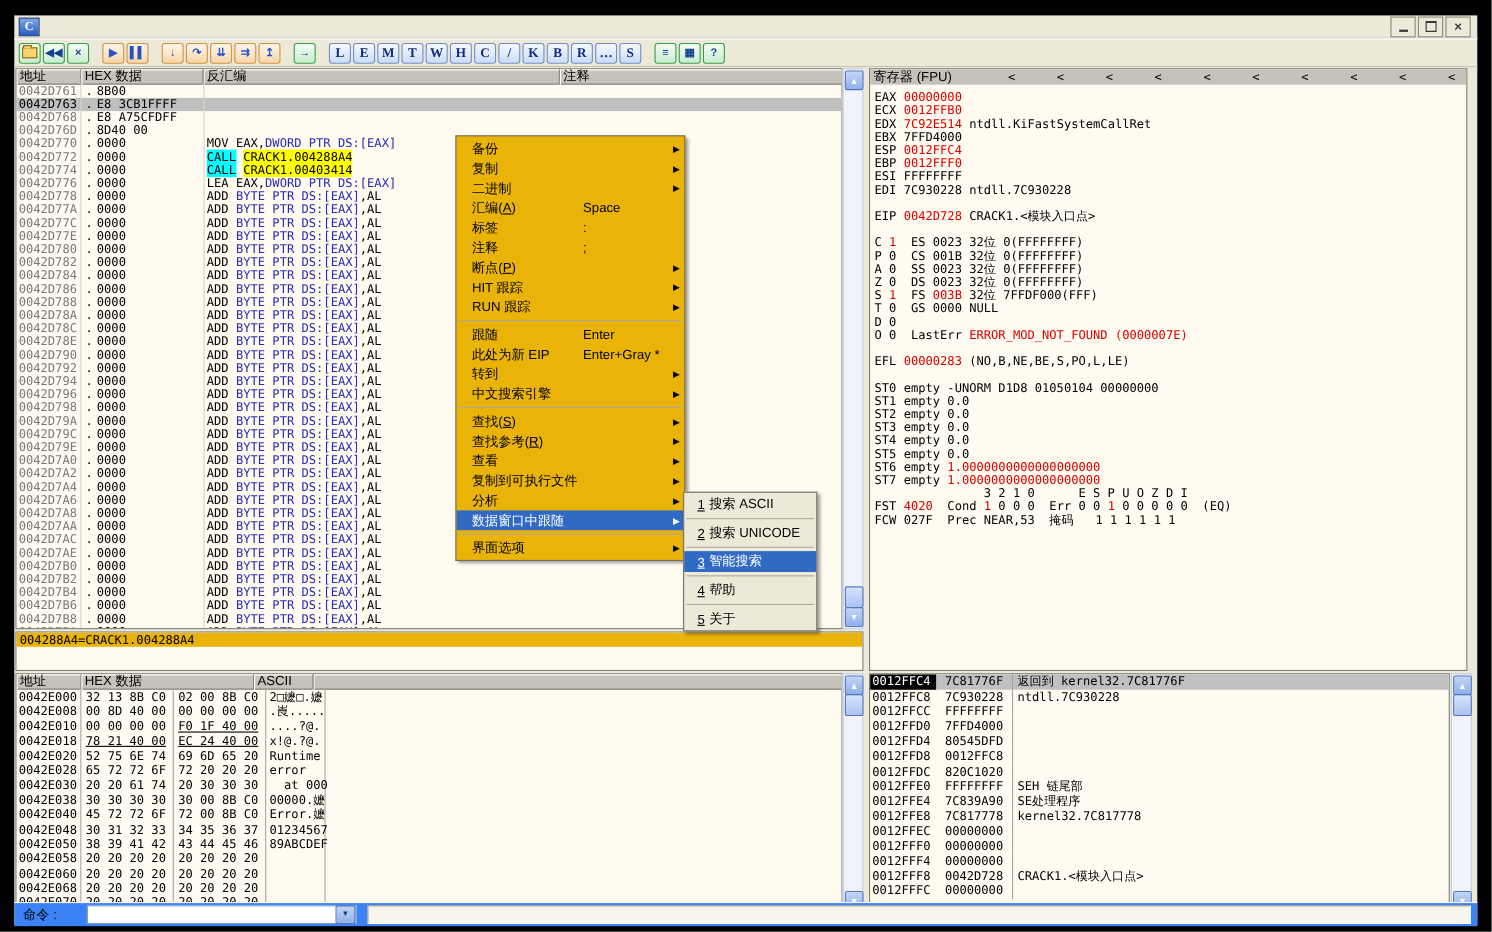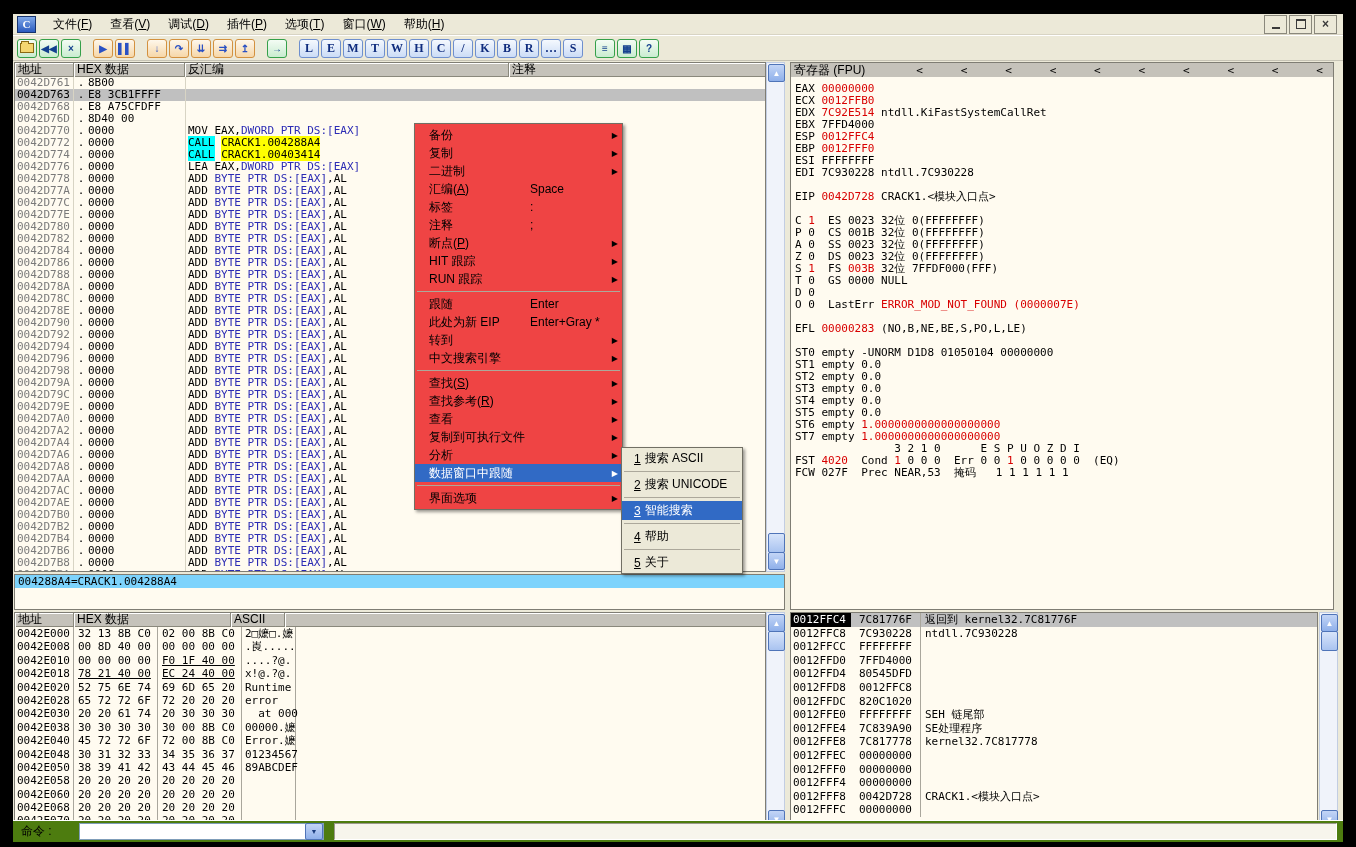--- a/index.html
+++ b/index.html
@@ -53,21 +53,21 @@
   .c-dot{width:14px;text-align:center;color:#000;}
   .c-hex{width:97px;color:#000;border-right:1px solid #D8D4C4;}
   .c-ins{width:351px;border-right:1px solid #D8D4C4;box-sizing:border-box;padding-left:2px;margin-top:48px;}
   .c-com{flex:1;}
   .k{color:#000;} .b{color:#2B2BB4;} .r{color:#D80000;}
   .callhl{background:#00FFFF;color:#000;}
   .ophl{background:#FFFF00;color:#000;}
 
   
   #info-pane{left:1px;top:560px;width:771px;height:36px;}
-  #info-line{background:#7dd3fc;height:13px;line-height:13px;padding-left:3px;color:#000;}
+  #info-line{background:#eab308;height:13px;line-height:13px;padding-left:3px;color:#000;}
 
   
   #registers{left:777px;top:48px;width:544px;height:548px;}
   #reg-hdr{justify-content:flex-start;align-items:center;gap:11px;}
   #reg-title{padding-left:3px;white-space:nowrap;}
   #reg-chevrons{flex:1;display:flex;justify-content:space-between;padding:0 10px 0 40px;
                 font-family:"DejaVu Sans Mono",monospace;font-size:11px;}
   #reg-lines{position:absolute;left:4px;top:20px;right:0;bottom:0;}
   .rline{height:12px;line-height:12px;}
 
@@ -91,62 +91,53 @@
 
   
   .sbar{position:absolute;width:19px;background:#F0F3FA;border:1px solid #C2CDE2;box-sizing:border-box;}
   .sbtn{position:absolute;left:1px;width:15px;height:16px;border-radius:2px;
         background:linear-gradient(#C3D5F6,#8FB0EA);border:1px solid #4F74B8;color:#fff;
         display:flex;align-items:center;justify-content:center;font-size:8px;}
   .sthumb{position:absolute;left:1px;width:15px;height:18px;border-radius:2px;
           background:linear-gradient(#D7E4FA,#A9C3F0);border:1px solid #4F74B8;}
 
   
-  #ctx-menu{position:absolute;left:401px;top:109px;width:207px;background:#ef4444;
+  #ctx-menu{position:absolute;left:401px;top:109px;width:207px;background:#eab308;
             border:1px solid #716F64;box-shadow:2px 2px 3px rgba(0,0,0,0.4);padding:2px 0;z-index:10;}
   .mi{display:flex;align-items:center;height:18px;font-size:12px;padding:0 4px 0 14px;color:#000;white-space:nowrap;}
   .mi .mi-label{flex:1;} .mi .mi-accel{width:78px;} .mi .mi-arrow{width:10px;font-size:8px;text-align:right;}
   .mi.sel{background:#316AC5;color:#fff;}
   .msep{height:1px;background:#ACA89B;margin:3px 2px;}
   .mi u{text-decoration:underline;}
 
   
   #sub-menu{position:absolute;left:608px;top:433px;width:120px;background:#ECE9D8;
             border:1px solid #716F64;box-shadow:2px 2px 3px rgba(0,0,0,0.4);padding:1px 0;z-index:11;}
   .smi{height:19px;display:flex;align-items:center;font-size:12px;padding:0 8px 0 12px;color:#000;white-space:nowrap;}
   .smi.sel{background:#316AC5;color:#fff;}
   .smi u{text-decoration:underline;margin-right:4px;}
 
   
   #cmdbar{position:absolute;left:0;top:806px;width:100%;height:21px;display:flex;align-items:center;
-          background:#4d7c0f;border-top:1px solid #FFFFFF;}
+          background:#3b82f6;border-top:1px solid #FFFFFF;}
   #cmd-label{font-size:12px;margin-left:8px;width:58px;}
   #cmd-combo{width:245px;height:17px;background:#fff;border:1px solid #7F9DB9;display:flex;
              align-items:center;justify-content:flex-end;box-sizing:border-box;}
   #cmd-dd{width:16px;height:15px;background:linear-gradient(#C3D5F6,#8FB0EA);border:1px solid #4F74B8;
           border-radius:2px;color:#1A3C7E;font-size:7px;display:flex;align-items:center;justify-content:center;}
   #cmd-rest{flex:1;height:17px;margin:0 6px 0 10px;background:#F7F5EC;border:1px solid #9B988C;
             border-right-color:#fff;border-bottom-color:#fff;box-sizing:border-box;}
 </style>
 </head>
 <body>
 
 <div id="app">
 
   <div id="menubar">
     <div id="mdi-icon">C</div>
-    <div id="menu-items" style="display: flex;">
-        <span class="menu-item">文件(<u>F</u>)</span>
-        <span class="menu-item">查看(<u>V</u>)</span>
-        <span class="menu-item">调试(<u>D</u>)</span>
-        <span class="menu-item">插件(<u>P</u>)</span>
-        <span class="menu-item">选项(<u>T</u>)</span>
-        <span class="menu-item">窗口(<u>W</u>)</span>
-        <span class="menu-item">帮助(<u>H</u>)</span>
-      </div>
     <div id="win-controls">
       <div class="wbtn">
           <span class="minbar"></span>
         </div>
       <div class="wbtn">
           <span class="restore"></span>
         </div>
       <div class="wbtn">
           <span class="closex">×</span>
         </div>

